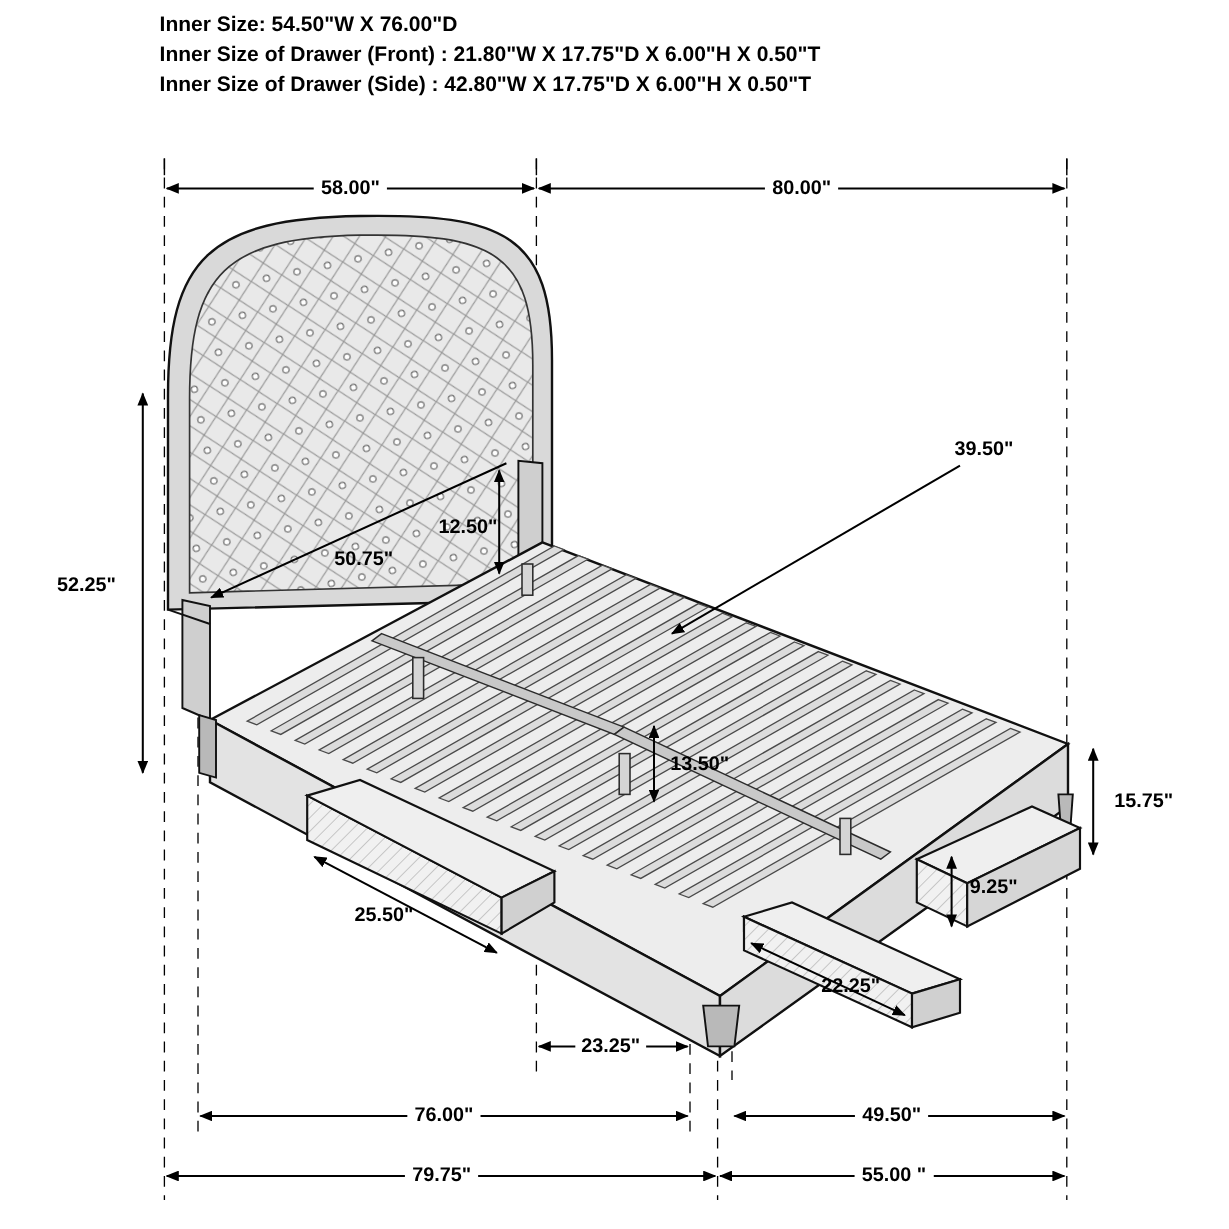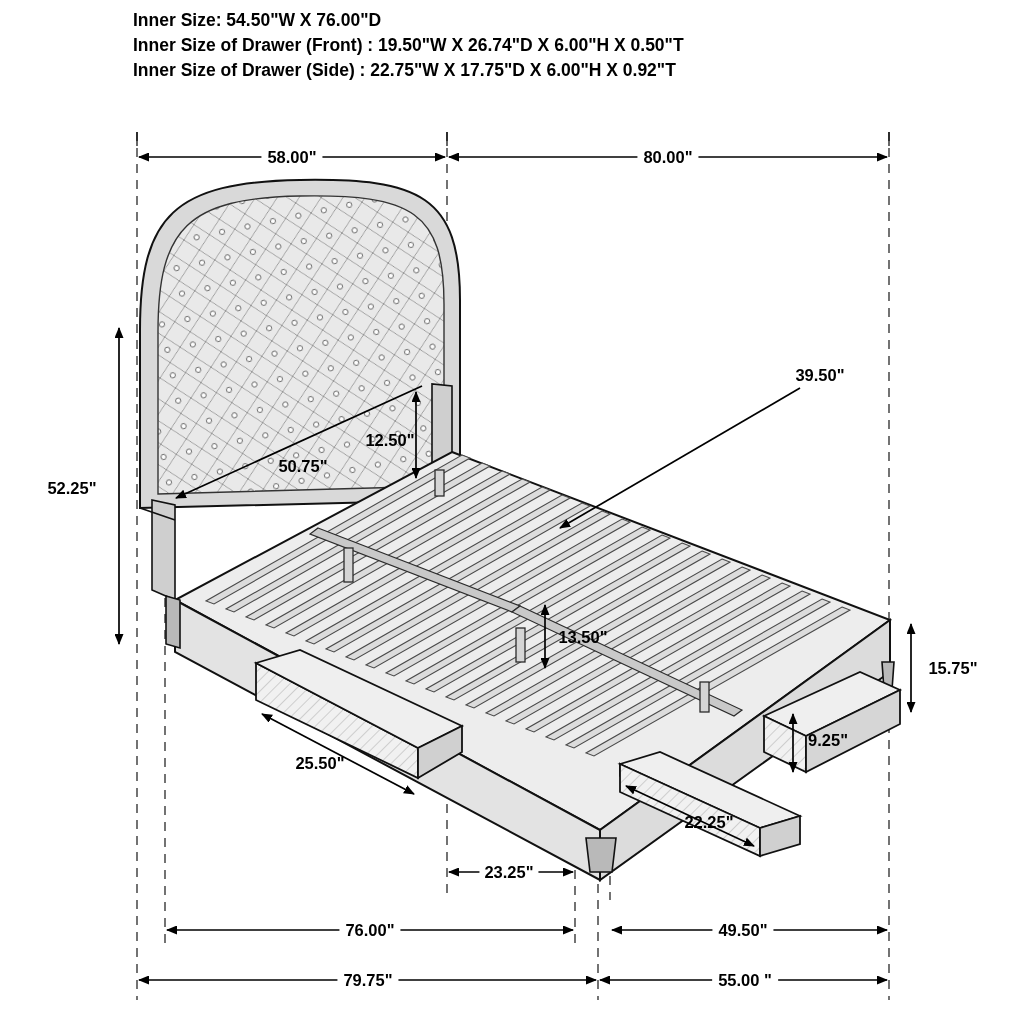--- a/index.html
+++ b/index.html
@@ -45,22 +45,22 @@
     transform: translate(-50%, -50%);
   }
 </style>
 </head>
 <body>
 
 <div id="stage">
 
   <div class="notes">
     <div>Inner Size: 54.50"W X 76.00"D</div>
-    <div>Inner Size of Drawer (Front) : 19.50"W X 26.74"D X 6.00"H X 0.50"T</div>
-    <div>Inner Size of Drawer (Side) : 22.75"W X 17.75"D X 6.00"H X 0.92"T</div>
+    <div>Inner Size of Drawer (Front) : 21.80"W X 17.75"D X 6.00"H X 0.50"T</div>
+    <div>Inner Size of Drawer (Side) : 42.80"W X 17.75"D X 6.00"H X 0.50"T</div>
   </div>
 
   <svg id="diagram" viewBox="0 0 1024 1024">
     <defs>
       <marker id="arrow" markerWidth="11" markerHeight="9" refX="10" refY="4.5" orient="auto" markerUnits="userSpaceOnUse">
         <path d="M0,0 L11,4.5 L0,9 z" fill="#000"></path>
       </marker>
       <marker id="arrowStart" markerWidth="11" markerHeight="9" refX="1" refY="4.5" orient="auto" markerUnits="userSpaceOnUse">
         <path d="M11,0 L0,4.5 L11,9 z" fill="#000"></path>
       </marker>

